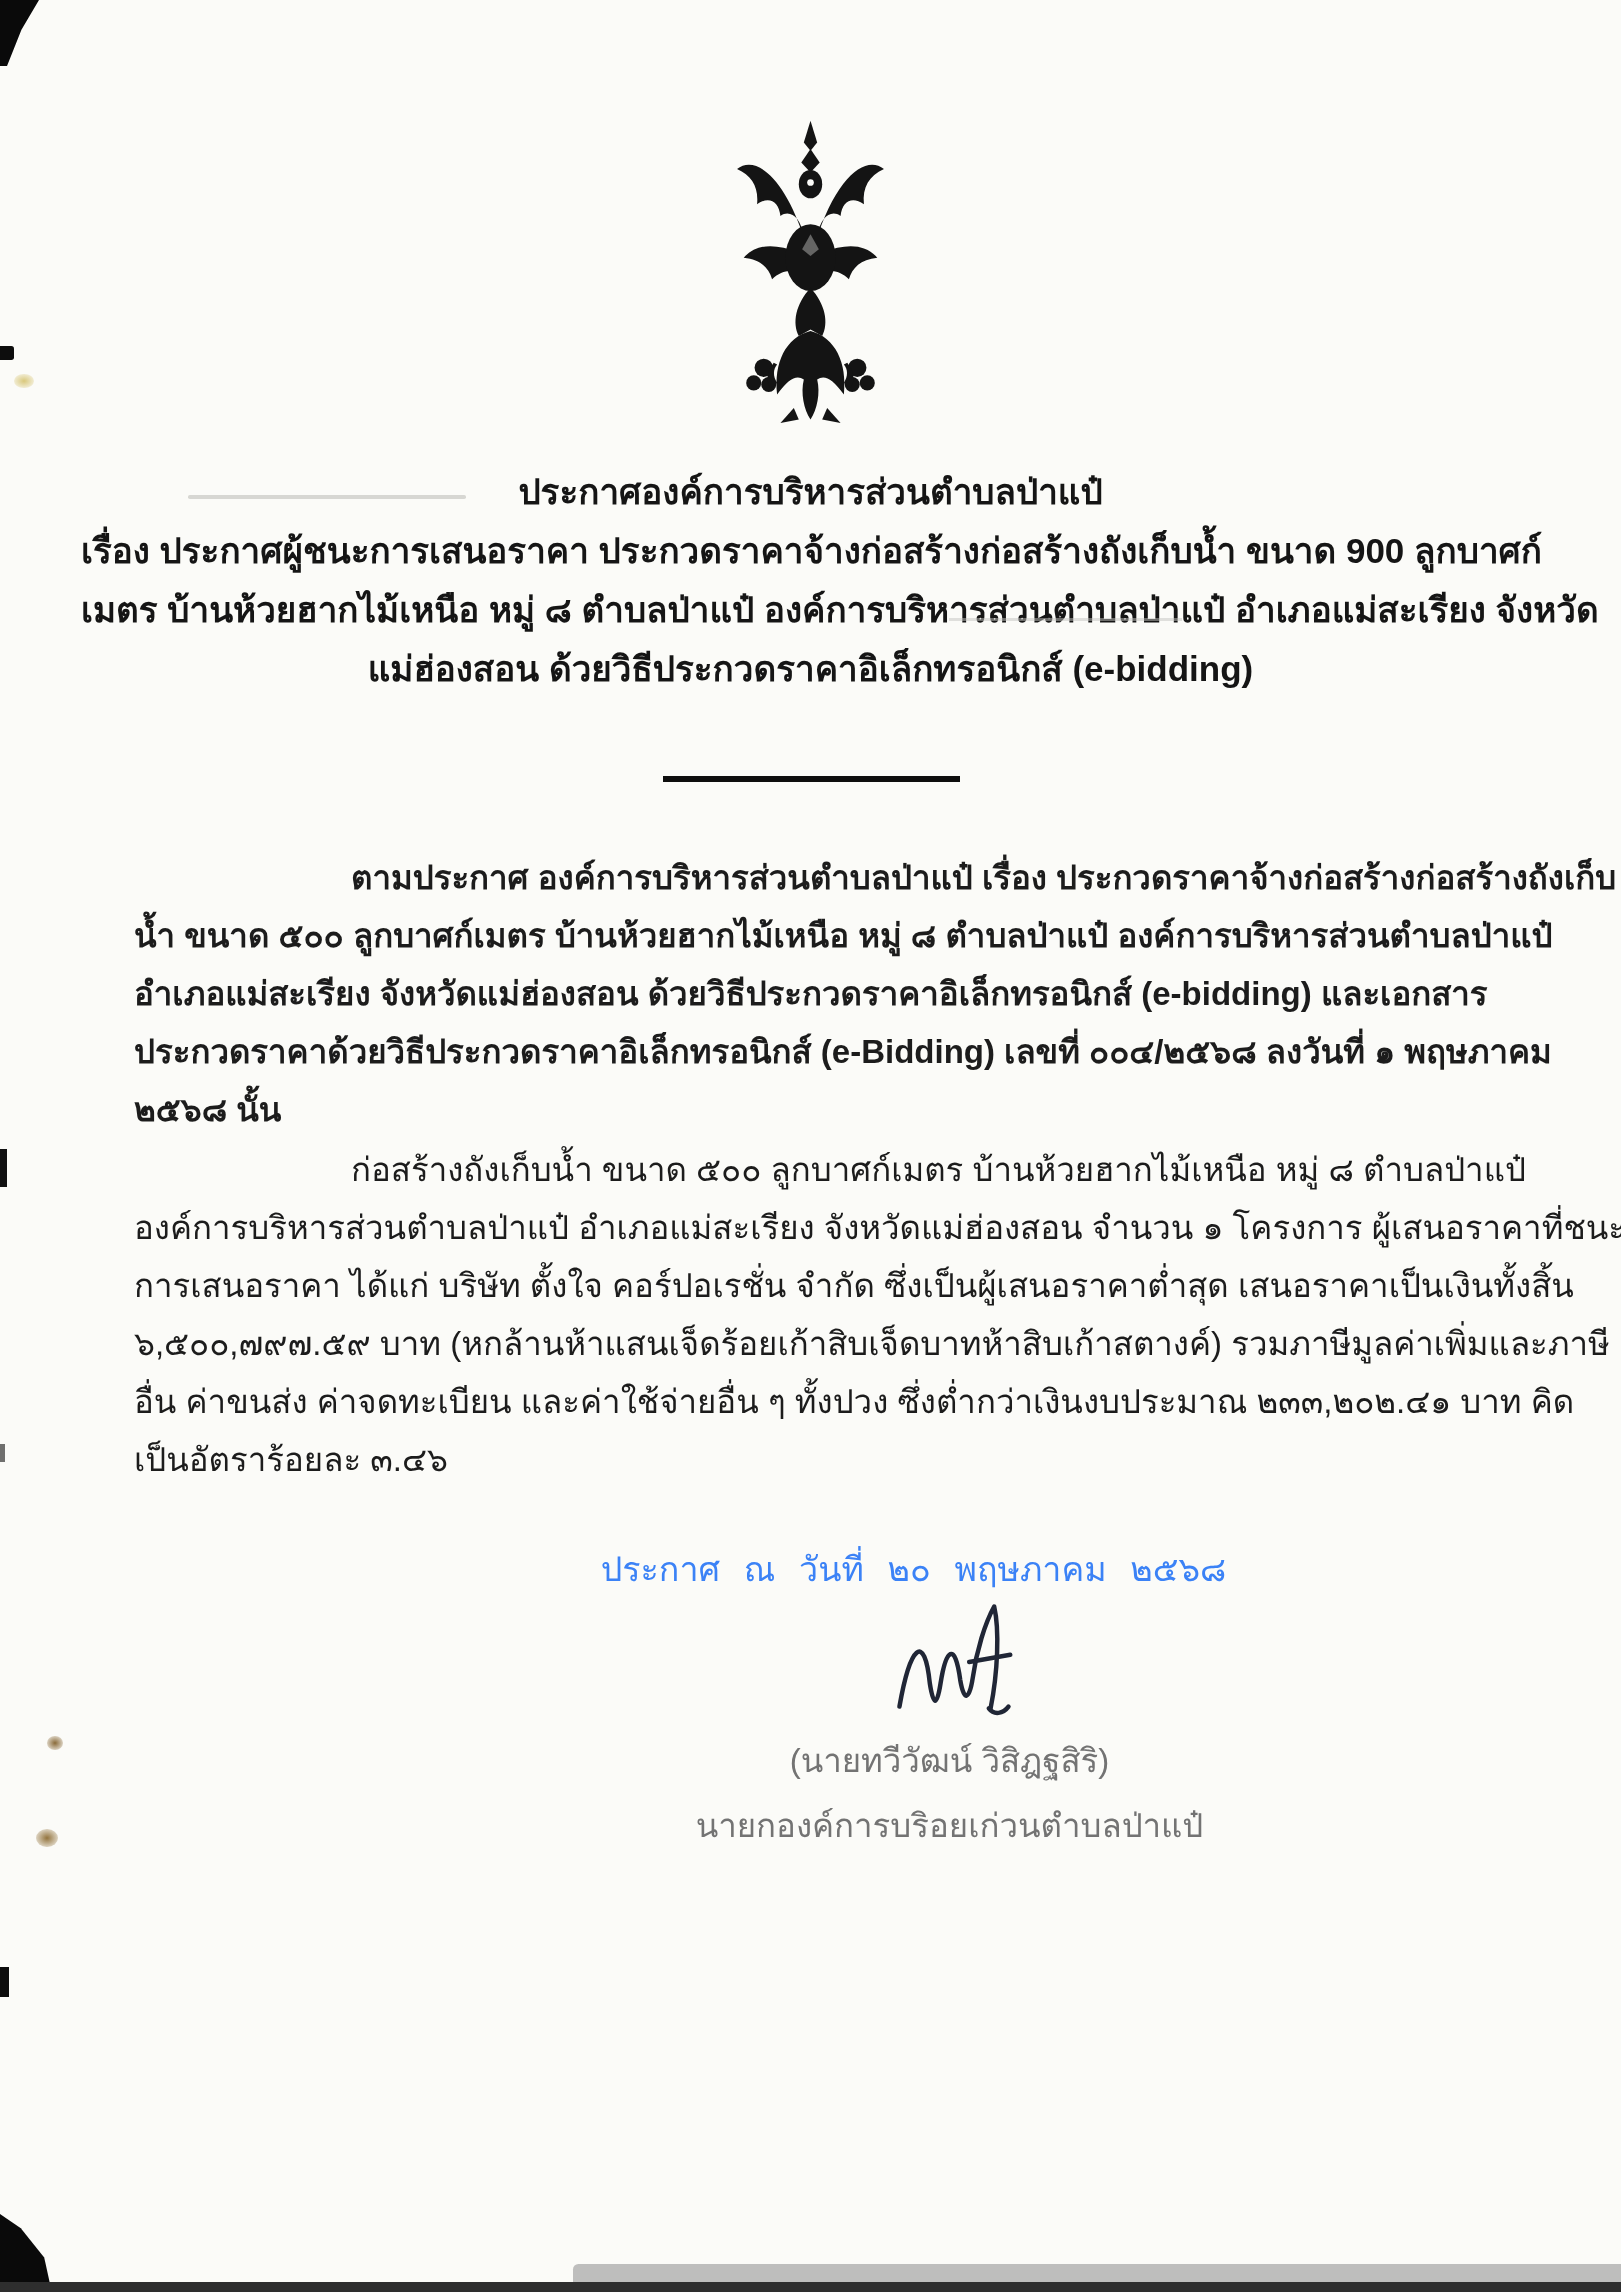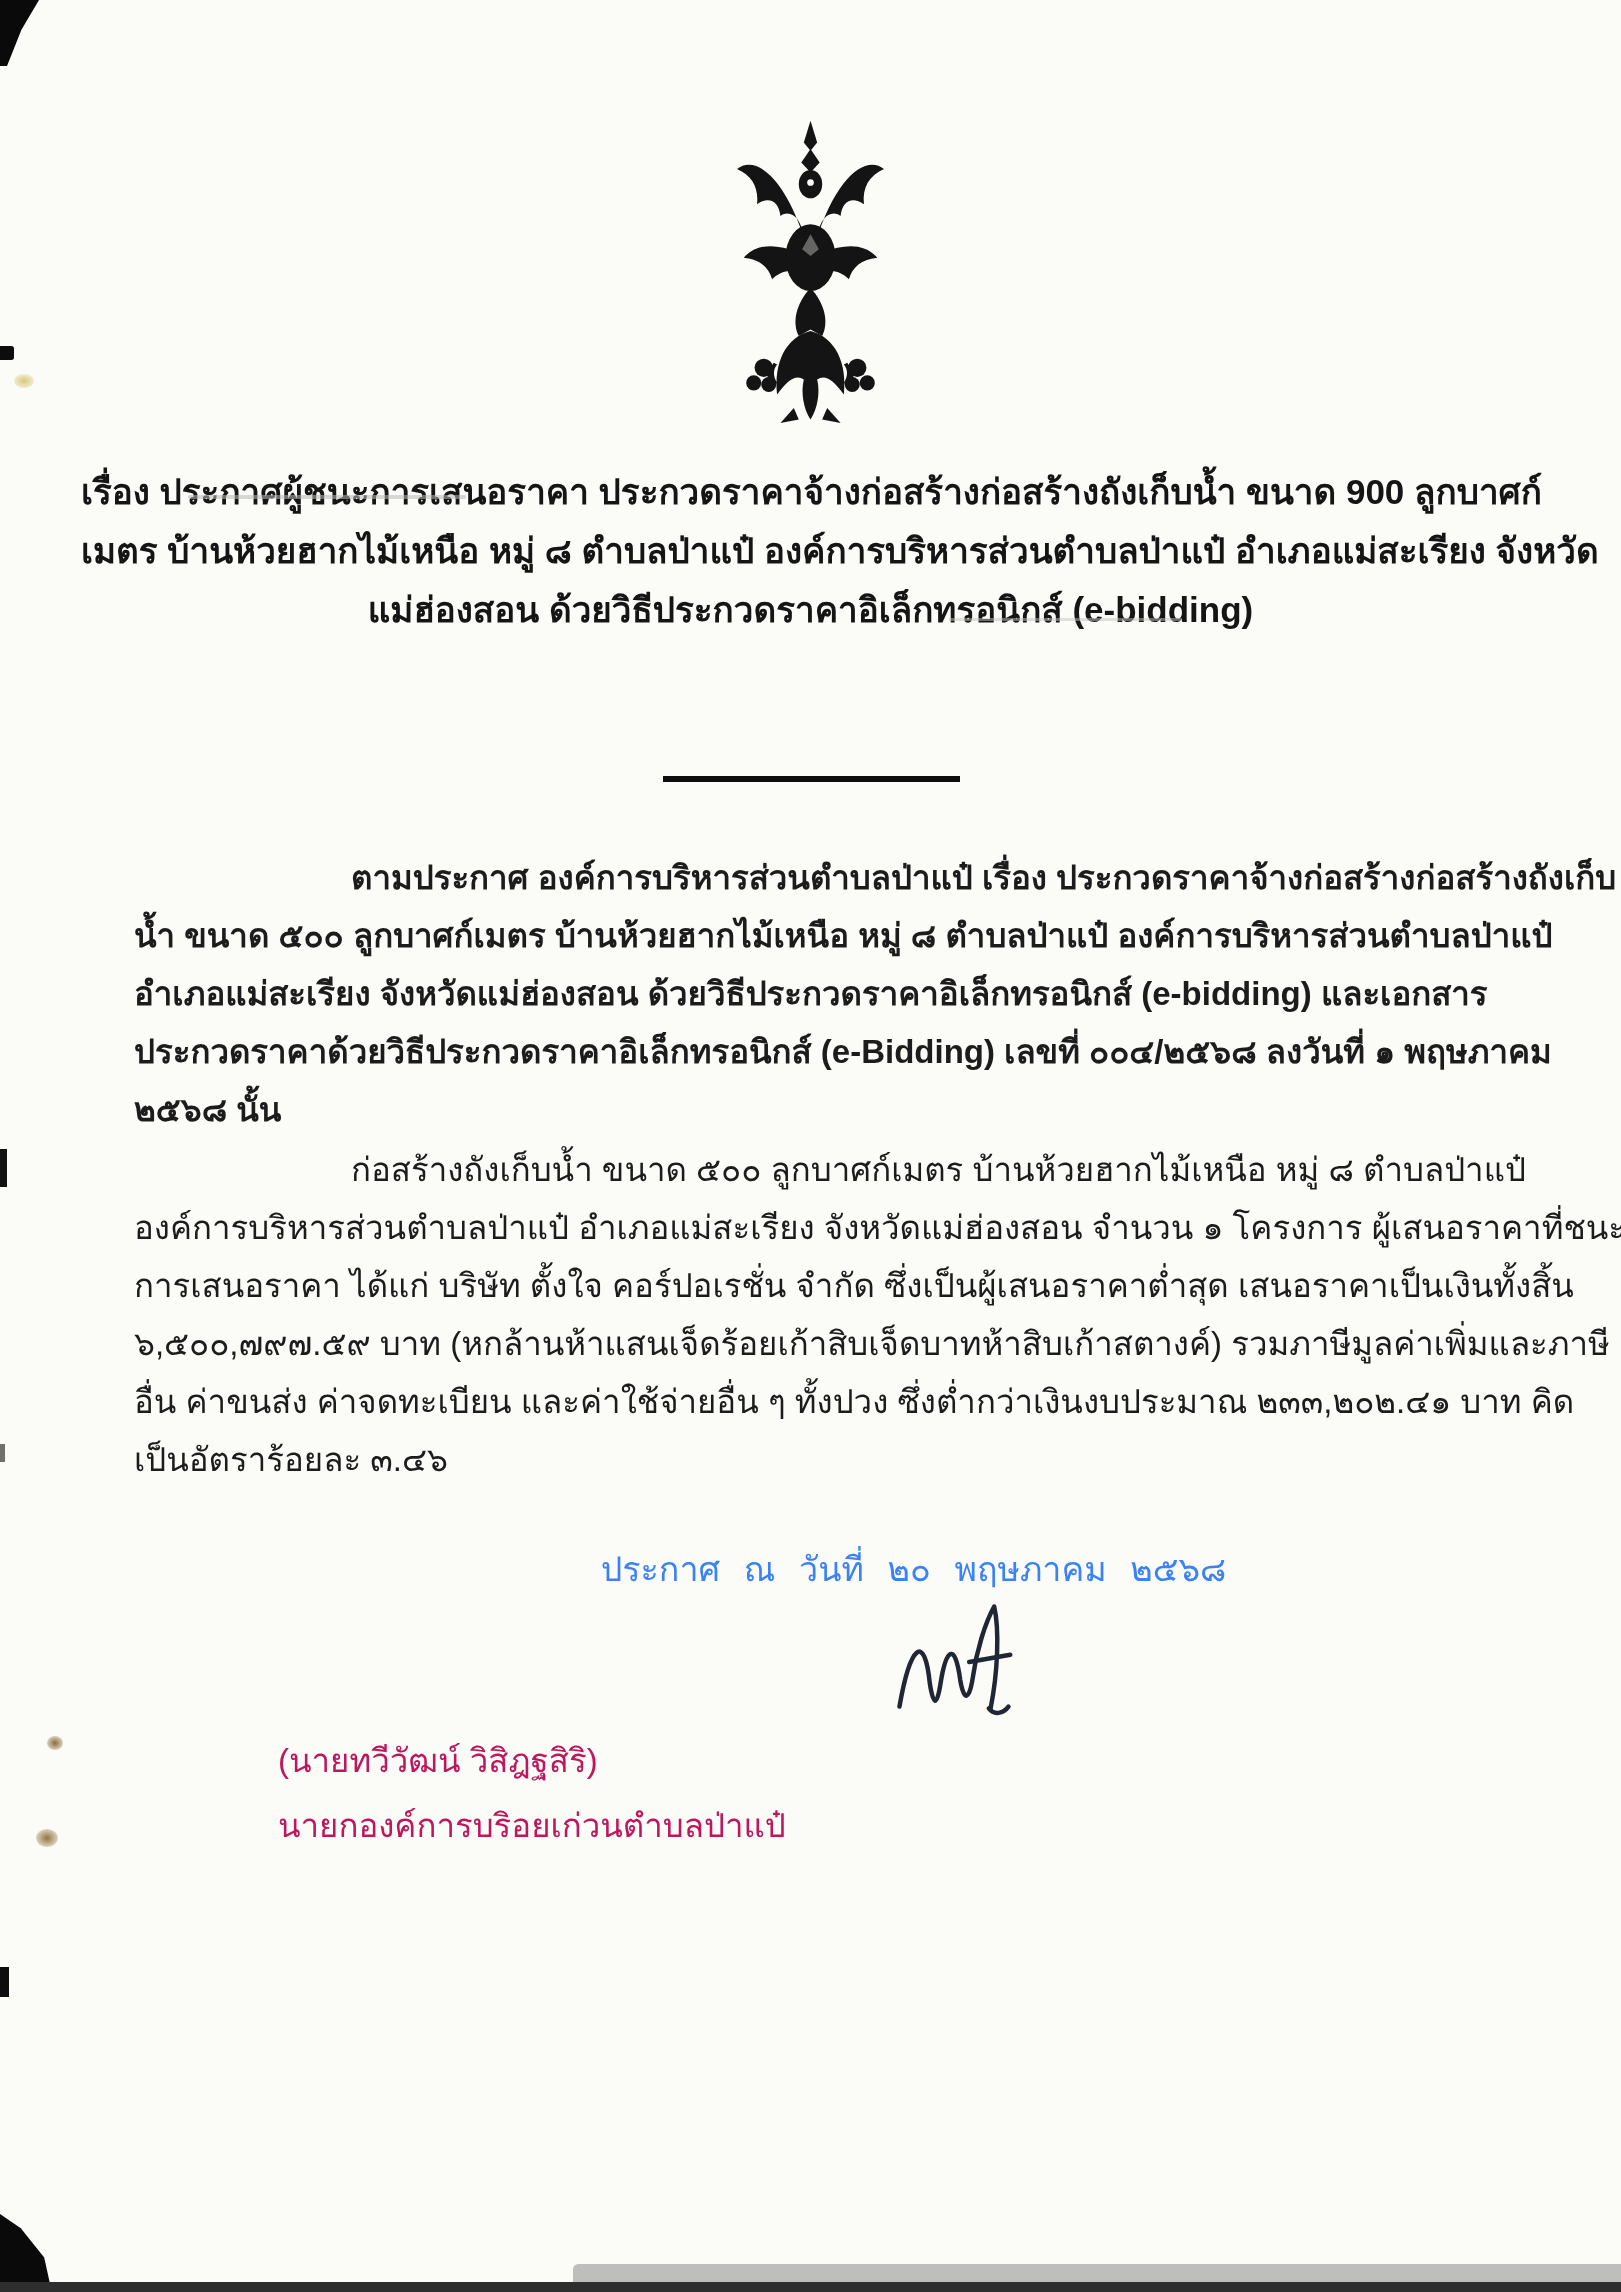--- a/index.html
+++ b/index.html
@@ -34,21 +34,21 @@
   
   .dateline{
     position:absolute;left:206px;right:0;top:1542px;
     text-align:center;font-size:34px;word-spacing:14.3px;color:#3b82f6;
     white-space:nowrap;
   }
   
   .sig-svg{position:absolute;left:885px;top:1594px;width:154px;height:143px;}
   .sign-block{
     position:absolute;left:278px;right:0;top:1728px;
-    font-size:33px;line-height:65px;color:#be185d;
+    text-align:center;font-size:33px;line-height:65px;color:#737373;
   }
   .sign-block .line{white-space:nowrap;}
   
   .art{position:absolute;pointer-events:none;}
   .corner-tl{left:0;top:0;width:39px;height:66px;background:#0a0a0a;
     clip-path:polygon(0 0,100% 0,55% 45%,18% 100%,0 100%);}
   .tick1{left:0;top:346px;width:14.3px;height:14.3px;background:#0d0d0d;border-radius:0 2.7px 2.7px 0;}
   .tick2{left:0;top:1149px;width:7.2px;height:38px;background:#111;}
   .tick3{left:0;top:1444px;width:5.4px;height:18px;background:#333;opacity:.7;}
   .tick4{left:0;top:1967px;width:9px;height:30px;background:#0d0d0d;}
@@ -97,20 +97,21 @@
 
       <path d="M80 348 l-16 18 22 -4 z"></path>
       <path d="M120 348 l16 18 -22 -4 z"></path>
 
       <circle cx="100" cy="78" r="4" fill="#fbfbf8"></circle>
       <path d="M100 140 l10 18 -10 8 -10 -8 z" fill="#fbfbf8" opacity="0.35"></path>
     </g>
   </svg>
 
   <div class="heading">
+    <div class="line">ประกาศองค์การบริหารส่วนตำบลป่าแป๋</div>
     <div class="line">เรื่อง ประกาศผู้ชนะการเสนอราคา ประกวดราคาจ้างก่อสร้างก่อสร้างถังเก็บน้ำ ขนาด 900 ลูกบาศก์</div>
     <div class="line">เมตร บ้านห้วยฮากไม้เหนือ หมู่ ๘ ตำบลป่าแป๋ องค์การบริหารส่วนตำบลป่าแป๋ อำเภอแม่สะเรียง จังหวัด</div>
     <div class="line">แม่ฮ่องสอน ด้วยวิธีประกวดราคาอิเล็กทรอนิกส์ (e-bidding)</div>
   </div>
 
   <div class="divider"></div>
 
   <div class="para p1">
     <div class="line indent">ตามประกาศ องค์การบริหารส่วนตำบลป่าแป๋ เรื่อง ประกวดราคาจ้างก่อสร้างก่อสร้างถังเก็บ</div>
     <div class="line">น้ำ ขนาด ๕๐๐ ลูกบาศก์เมตร บ้านห้วยฮากไม้เหนือ หมู่ ๘ ตำบลป่าแป๋ องค์การบริหารส่วนตำบลป่าแป๋</div>

